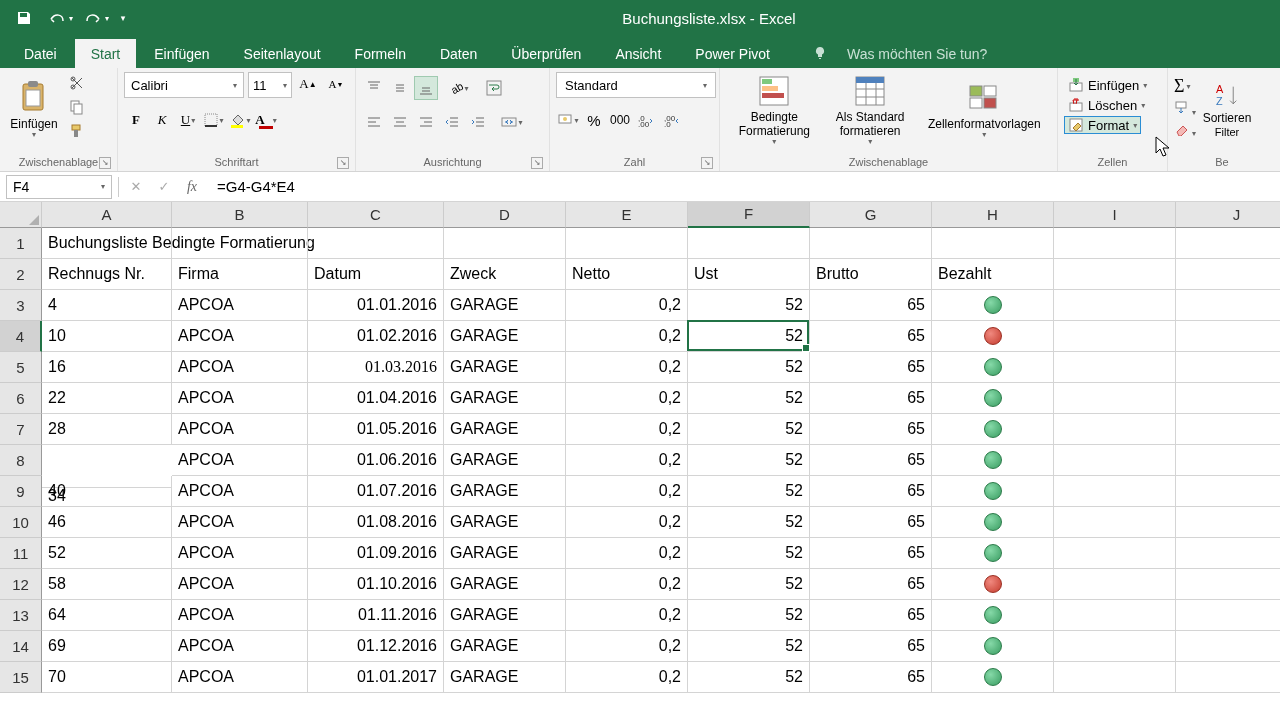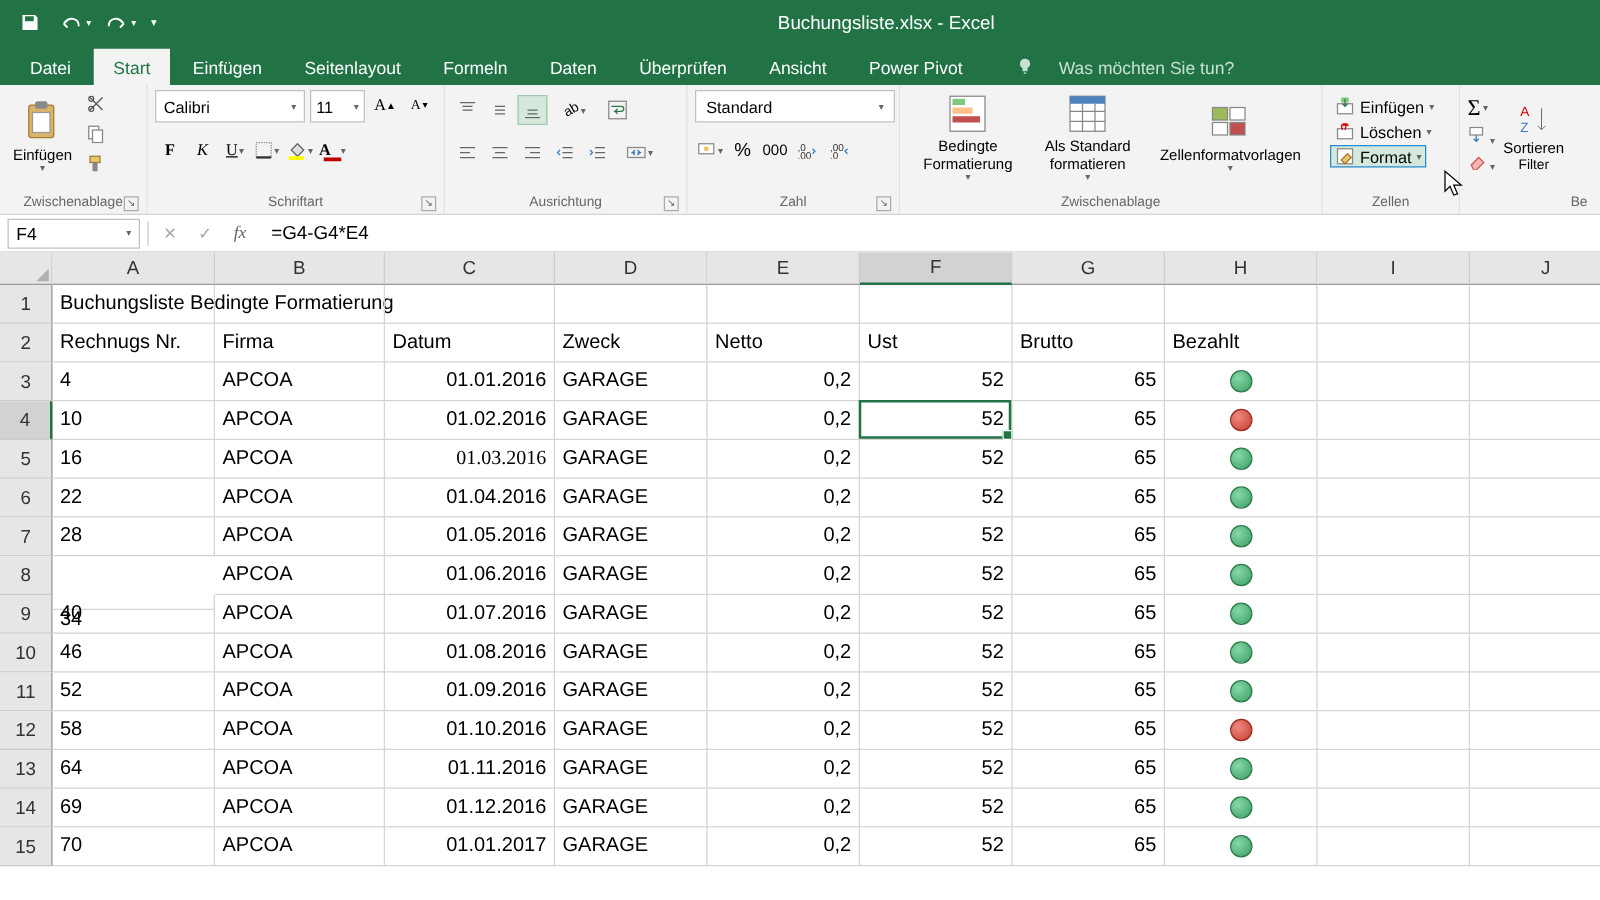--- a/index.html
+++ b/index.html
@@ -425,21 +425,21 @@
       <div class="big-btn" style="width:54px">
         <svg class="ico" viewBox="0 0 36 36" style="width:28px;height:28px">
             <text x="4" y="14" font-size="14" fill="#c00">A</text>
             <text x="4" y="30" font-size="14" fill="#3a7abd">Z</text>
             <path d="M26 6v22m-4-4l4 4 4-4" stroke="#666" fill="none"></path>
           </svg>
         <span>Sortieren</span>
         <span style="font-size:11px">Filter</span>
       </div>
     </div>
-    <div class="rgroup-label" style="text-align:right;padding-right:2px">Be</div>
+    <div class="rgroup-label" style="padding-right:2px">Be</div>
   </div>
 </div>
 
 <div class="formula-bar">
   <div class="name-box">
       <span>F4</span>
       <span class="drop-arrow">▾</span>
     </div>
   <div style="width:1px;height:20px;background:#ccc"></div>
   <div class="fb-btns">

